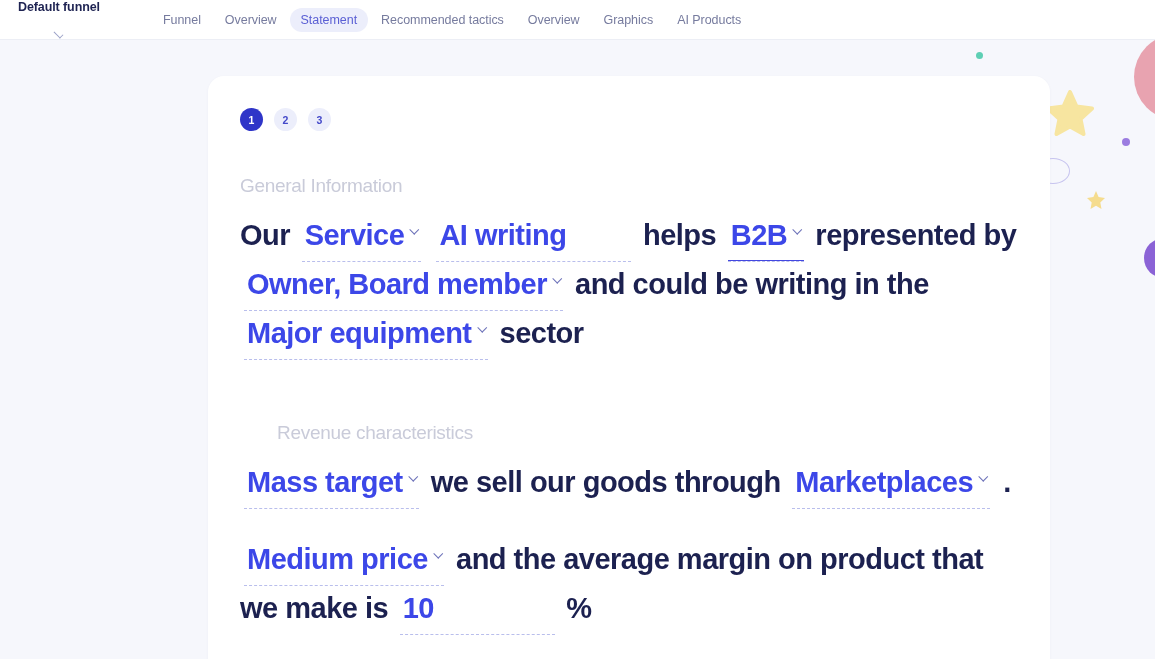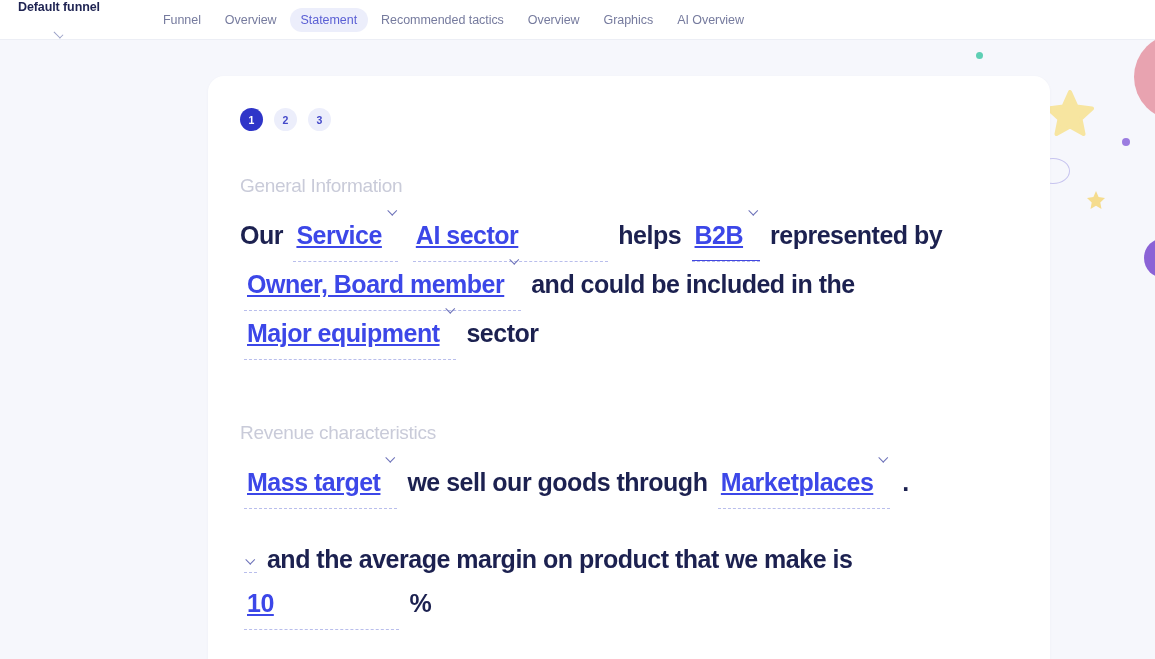--- a/index.html
+++ b/index.html
@@ -163,44 +163,43 @@
   }
 
   
   .section-title {
     font-size: 19px;
     font-weight: 400;
     color: #c9cbd9;
     letter-spacing: -0.3px;
     margin-bottom: 16px;
   }
-  .section-title.second { margin-top: 62px; }
+  .section-title.second { margin-top: 62px; margin-left: 37px; }
 
   
   .stmt {
-    font-size: 25px;
+    font-size: 29px;
     font-weight: 700;
     color: #1c2150;
     letter-spacing: -0.5px;
     line-height: 44px;
   }
   .stmt.spaced { margin-top: 28px; }
 
   .fld {
     display: inline-flex;
-    align-items: flex-start;
+    align-items: center;
     gap: 7px;
     color: #3c47e8;
     font-weight: 700;
     border-bottom: 1.4px dashed #b9beec;
     padding: 0 3px 4px 3px;
     margin: 0 4px;
     cursor: pointer;
     white-space: nowrap;
-    text-decoration: underline;
   }
   .fld .chev {
     border-color: #6b70b8;
     position: relative;
     top: -3px;
   }
   .fld.wide { min-width: 195px; }
   .fld.num  { min-width: 155px; }
   .fld.underlined {
     border-bottom: 1.4px dashed #b9beec;
@@ -219,21 +218,21 @@
     <span class="chev"></span>
   </div>
 
   <div class="nav-tabs">
     <div class="nav-tab">Funnel</div>
     <div class="nav-tab">Overview</div>
     <div class="nav-tab active">Statement</div>
     <div class="nav-tab">Recommended tactics</div>
     <div class="nav-tab">Overview</div>
     <div class="nav-tab">Graphics</div>
-    <div class="nav-tab">AI Overview</div>
+    <div class="nav-tab">AI Products</div>
   </div>
 
 </div>
 
 <div class="stage">
 
   <div class="decor circle-pink"></div>
   <div class="decor circle-violet"></div>
   <div class="decor dot-teal"></div>
   <div class="decor dot-purple"></div>
@@ -263,38 +262,38 @@
 
     <div class="stmt">
       <span>Our</span>
 
       <span class="fld">
         <span>Service</span>
         <span class="chev sm"></span>
       </span>
 
       <span class="fld wide no-chev">
-        <span>AI sector</span>
+        <span>AI writing</span>
       </span>
 
       <span>helps</span>
 
       <span class="fld underlined">
         <span>B2B</span>
         <span class="chev sm"></span>
       </span>
 
       <span>represented by</span>
 
       <span class="fld">
         <span>Owner, Board member</span>
         <span class="chev sm"></span>
       </span>
 
-      <span>and could be included in the</span>
+      <span>and could be writing in the</span>
 
       <span class="fld">
         <span>Major equipment</span>
         <span class="chev sm"></span>
       </span>
 
       <span>sector</span>
     </div>
 
     <div class="section-title second">Revenue characteristics</div>
@@ -312,20 +311,21 @@
         <span>Marketplaces</span>
         <span class="chev sm"></span>
       </span>
 
       <span class="period">.</span>
     </div>
 
     <div class="stmt spaced">
 
       <span class="fld">
+        <span>Medium price</span>
         <span class="chev sm"></span>
       </span>
 
       <span>and the average margin on product that we make is</span>
 
       <span class="fld num no-chev">
         <span>10</span>
       </span>
 
       <span>%</span>

